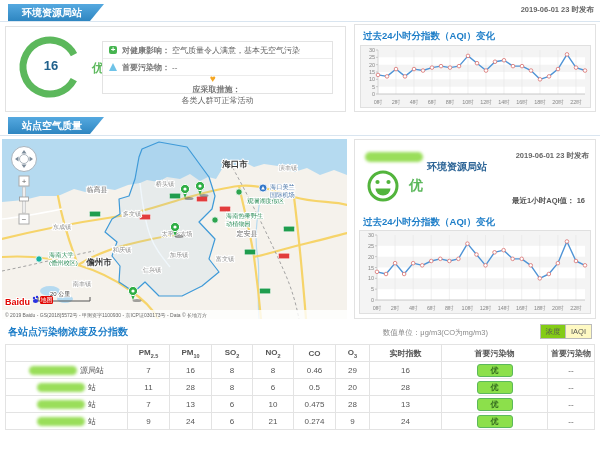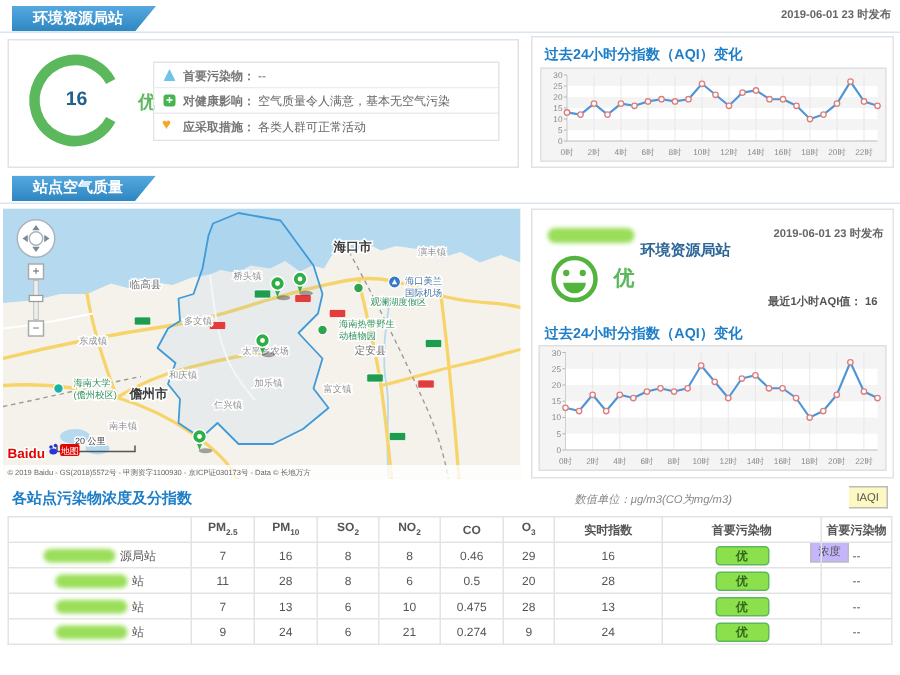--- a/index.html
+++ b/index.html
@@ -17,21 +17,21 @@
   .card { position:absolute; background:#fff; border:1px solid #e2e2e2; }
 
   
   .gauge-wrap { position:absolute; left:10px; top:6px; width:68px; height:68px; }
   .gauge-value { position:absolute; left:26px; top:31px; width:38px; text-align:center;
     font-size:13px; font-weight:bold; color:#21618c; }
   .gauge-grade { position:absolute; left:86px; top:33px; font-size:12px; font-weight:bold; color:#5cb85c; }
   .info-box { position:absolute; left:96px; top:14px; right:12px; border:1px solid #e3e3e3; }
   .info-row { display:flex; align-items:center; height:17px; padding:0 6px; font-size:8px; color:#666;
     border-bottom:1px solid #ececec; background:#fff; }
-  .info-row:last-child { border-bottom:none; }
+  .info-row:last-child { border-bottom:none;flex-direction:column; }
   .info-icon { display:inline-block; width:8px; height:8px; margin-right:5px; flex:0 0 8px; position:relative; }
   .icon-flask { background:#6fc3e8; clip-path:polygon(50% 0,100% 100%,0 100%); }
   .icon-plus { background:#46b450; border-radius:2px; }
   .icon-plus::after { content:"+"; position:absolute; left:0; top:-1px; width:8px; height:8px;
     color:#fff; font-size:8px; line-height:9px; text-align:center; font-weight:bold; }
   .icon-heart { background:none; }
   .icon-heart::after { content:"\2665"; position:absolute; left:-1px; top:-3px; color:#f5a623; font-size:10px; }
   .info-label { font-weight:bold; color:#777; margin-right:2px; white-space:nowrap; }
   .info-value { color:#666; white-space:nowrap; }
 
@@ -42,25 +42,25 @@
   .blob { display:inline-block; background:#9ade5a; border-radius:6px; filter:blur(1.5px); vertical-align:middle; }
   .station-name { position:absolute; left:72px; top:9px; font-size:10px; font-weight:bold; color:#2c6496;margin-top:11px; }
   .station-blob { position:absolute; left:10px; top:12px; width:58px; height:10px; }
   .smiley-wrap { position:absolute; left:10px; top:28px; width:36px; height:36px; }
   .station-grade { position:absolute; left:54px; top:37px; font-size:14px; font-weight:bold; color:#5cb85c; }
   .latest-line { position:absolute; right:10px; top:56px; font-size:7.5px; font-weight:bold; color:#555; }
   .station-chart-title { position:absolute; left:8px; top:76px; font-size:9.5px; font-weight:bold; color:#1e7ec8; }
 
   
   .tbl-title { position:absolute; left:8px; top:325px; font-size:10px; font-weight:bold; color:#1e7ec8; }
-  .unit-note { position:absolute; right:112px; top:328px; font-size:7.5px; color:#888;font-style:italic; }
+  .unit-note { position:absolute; right:112px; top:328px; font-size:7.5px; color:#888; }
   .toggle-group { position:absolute; right:8px; top:324px; display:flex; }
   .toggle-btn { min-width:26px; height:15px; line-height:13px; text-align:center; font-size:7.5px;
     border:1px solid #bbb; background:#fef9c3; color:#555; padding:0 4px; cursor:pointer; }
-  .toggle-btn.active { background:#c4b5fd;margin-top:36px; }
+  .toggle-btn.active { background:#84cc16; }
   .toggle-btn + .toggle-btn { border-left:none; }
 
   table.aqi { position:absolute; left:5px; top:344px; width:590px; border-collapse:collapse;
     font-size:8px; color:#555; table-layout:fixed; }
   table.aqi th, table.aqi td { border:1px solid #e3e3e3; height:17px; text-align:center;
     padding:0 2px; overflow:hidden; white-space:nowrap; }
   table.aqi th { color:#555; font-weight:bold; background:#fff; }
   table.aqi sub { font-size:5.5px; }
   .name-cell { text-align:center; }
   .name-blob { width:48px; height:9px; margin-right:3px; }
@@ -83,28 +83,28 @@
   <div class="card" style="left:5px; top:26px; width:341px; height:86px;">
     <div class="gauge-wrap">
       <svg width="68" height="68" viewBox="0 0 68 68">
         <circle cx="34" cy="34" r="27" fill="none" stroke="#5cb85c" stroke-width="7" stroke-dasharray="143 26.6" transform="rotate(28 34 34)"></circle>
       </svg>
     </div>
     <div class="gauge-value">16</div>
     <div class="gauge-grade">优</div>
     <div class="info-box" id="info-box">
         <div class="info-row">
+          <span class="info-icon icon-plus"></span>
+          <span class="info-label">对健康影响：</span>
+          <span class="info-value">空气质量令人满意，基本无空气污染</span>
+        </div>
+        <div class="info-row">
           <span class="info-icon icon-flask"></span>
           <span class="info-label">首要污染物：</span>
           <span class="info-value">--</span>
-        </div>
-        <div class="info-row">
-          <span class="info-icon icon-plus"></span>
-          <span class="info-label">对健康影响：</span>
-          <span class="info-value">空气质量令人满意，基本无空气污染</span>
         </div>
         <div class="info-row">
           <span class="info-icon icon-heart"></span>
           <span class="info-label">应采取措施：</span>
           <span class="info-value">各类人群可正常活动</span>
         </div>
       </div>
   </div>
 
   <div class="card" style="left:354px; top:24px; width:242px; height:88px;">

